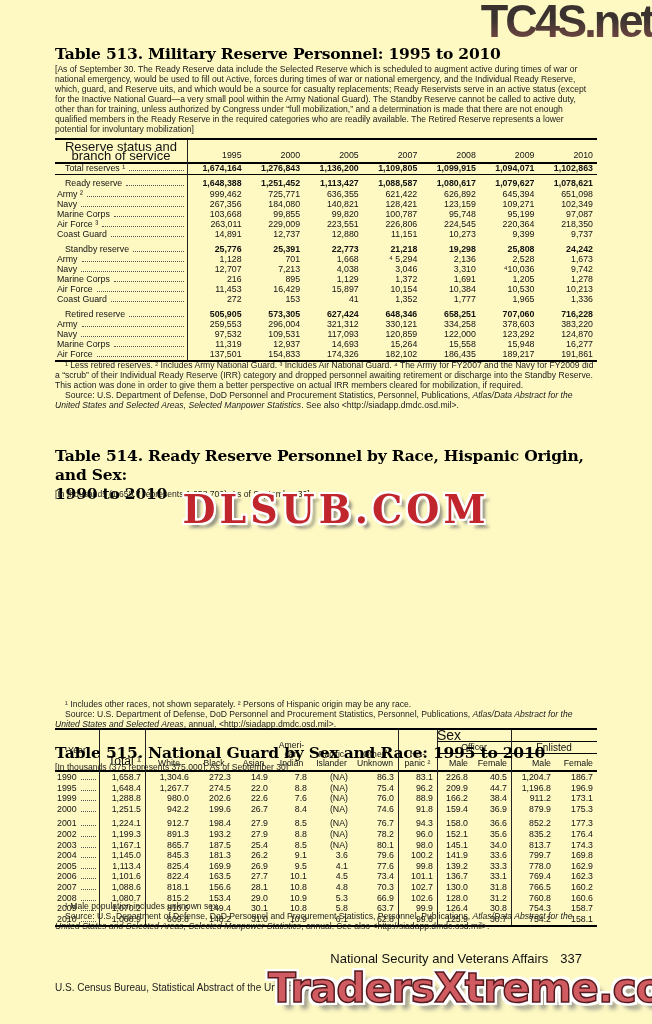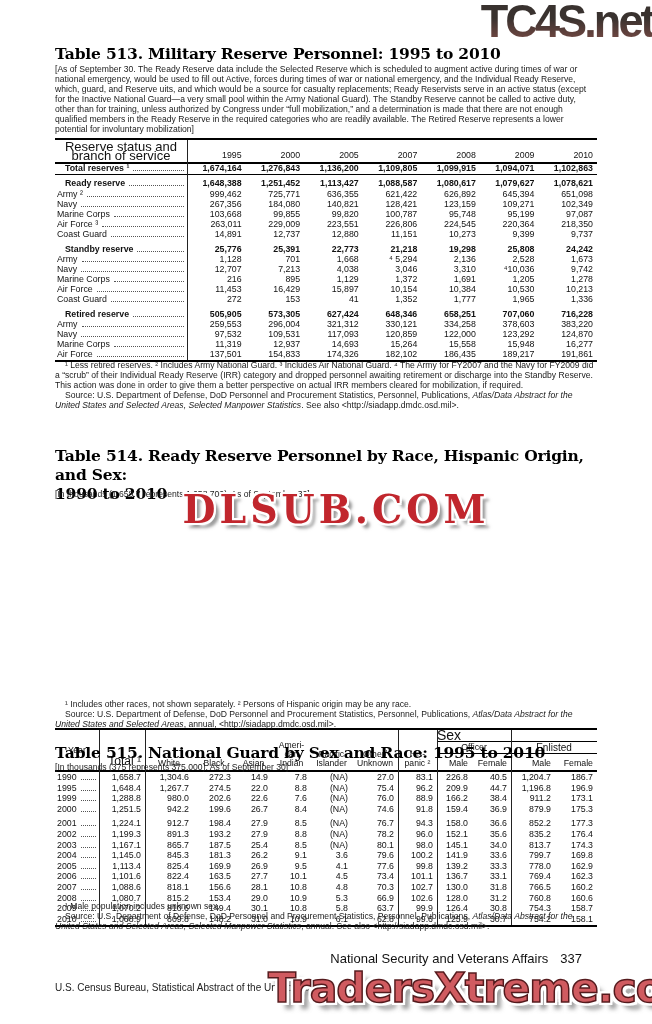--- a/index.html
+++ b/index.html
@@ -1,36 +1,36 @@
 <!DOCTYPE html>
 <html><head>
 <meta charset="utf-8">
 <style>
   html,body{margin:0;padding:0;background:#e8e8e8;}
-  .page{position:relative;width:652px;height:1024px;background:#ffffff;overflow:hidden;
+  .page{position:relative;width:652px;height:1024px;background:#fef9c3;overflow:hidden;
         font-family:"Liberation Sans",sans-serif;color:#111;}
   .sect{position:absolute;left:55px;width:542px;}
 
   
   .tbl-title{font-family:"DejaVu Serif",serif;font-weight:bold;font-size:15.5px;
              letter-spacing:-0.2px;color:#000;line-height:19px;}
   .headnote{font-size:8.6px;line-height:10px;color:#1a1a1a;}
   .notes{font-size:8.6px;line-height:10px;color:#1a1a1a;}
   .notes p{margin:0;text-indent:10px;}
   .it{font-style:italic;}
 
   
   .tbl{position:relative;border-top:2px solid #000;border-bottom:2px solid #000;}
   .vrule{position:absolute;top:0;bottom:0;width:1px;background:#222;}
   .trow{display:grid;align-items:end;height:10.2px;}
   .cell{line-height:9px;font-size:8.8px;padding-bottom:1px;white-space:nowrap;overflow:hidden;}
   .num{text-align:right;padding-right:4px;}
   .labcell{display:flex;align-items:baseline;}
   .labtxt{padding-left:2px;}
-  .bold .labtxt{font-weight:bold;padding-left:10px;}
+  .bold .labtxt{font-weight:normal;padding-left:10px;}
   .bold .num{font-weight:bold;}
   .leader{flex:1;border-bottom:1px dotted #555;margin:0 3px 2px 4px;align-self:flex-end;height:0;}
   .gap{margin-top:4px;}
   .rule{border-bottom:1px solid #000;margin-bottom:1px;}
 
   
   .t513 .trow, .thead513{grid-template-columns:132px repeat(7,1fr);}
   .thead513{display:grid;height:22px;border-bottom:2px solid #000;align-items:end;}
   .thead513 .stub{grid-column:1;align-self:center;text-align:center;font-size:13px;line-height:9.5px;}
   .thead513 .yr{font-size:8.8px;text-align:right;padding:0 4px 2px 0;}
@@ -394,21 +394,21 @@
           <div class="cell c0 labcell">
             <span class="labtxt">1990</span>
             <span class="leader"></span>
           </div>
           <div class="cell num c1">1,658.7</div>
           <div class="cell num c2">1,304.6</div>
           <div class="cell num c3">272.3</div>
           <div class="cell num c4">14.9</div>
           <div class="cell num c5">7.8</div>
           <div class="cell num c6">(NA)</div>
-          <div class="cell num c7">27.0</div>
+          <div class="cell num c7">86.3</div>
           <div class="cell num c8">83.1</div>
           <div class="cell num c9">226.8</div>
           <div class="cell num c10">40.5</div>
           <div class="cell num c11">1,204.7</div>
           <div class="cell num c12">186.7</div>
         </div>
         <div class="trow">
           <div class="cell c0 labcell">
             <span class="labtxt">1995</span>
             <span class="leader"></span>

